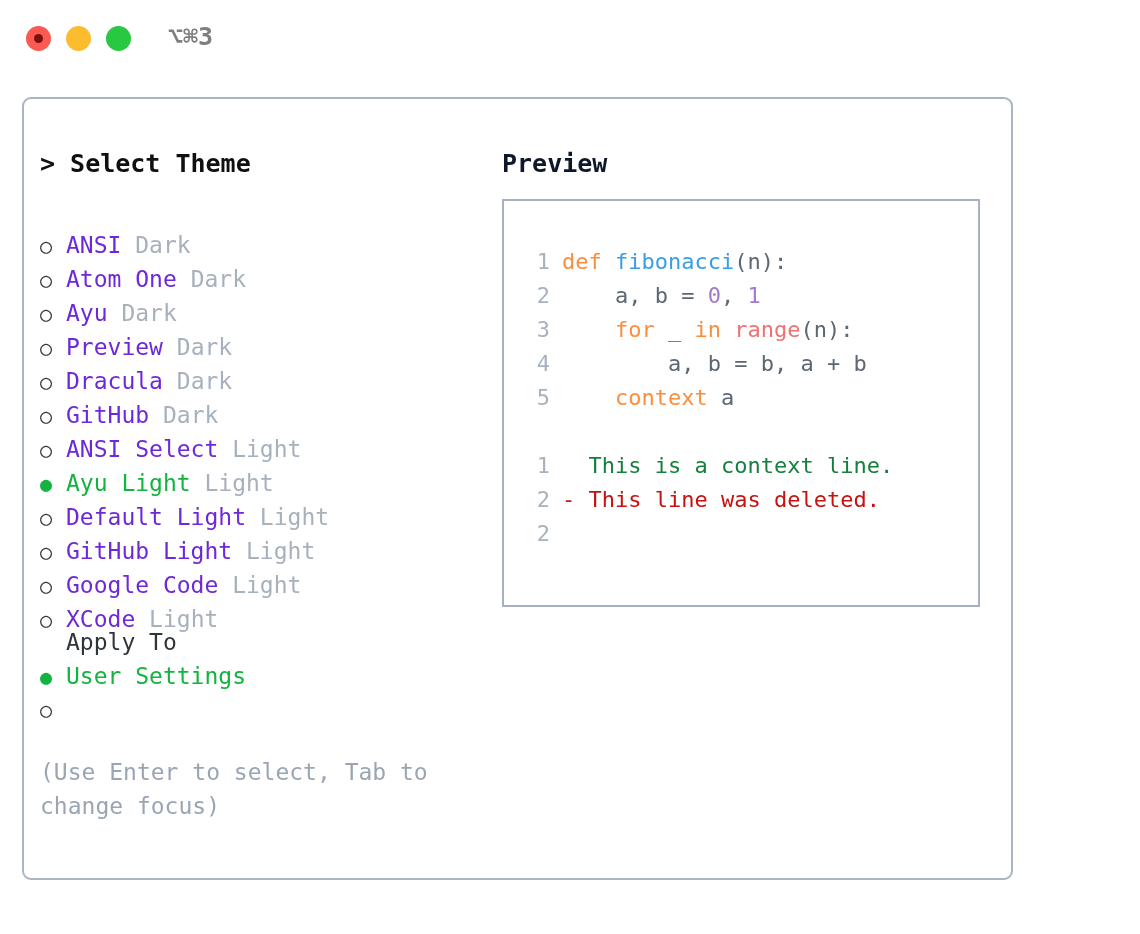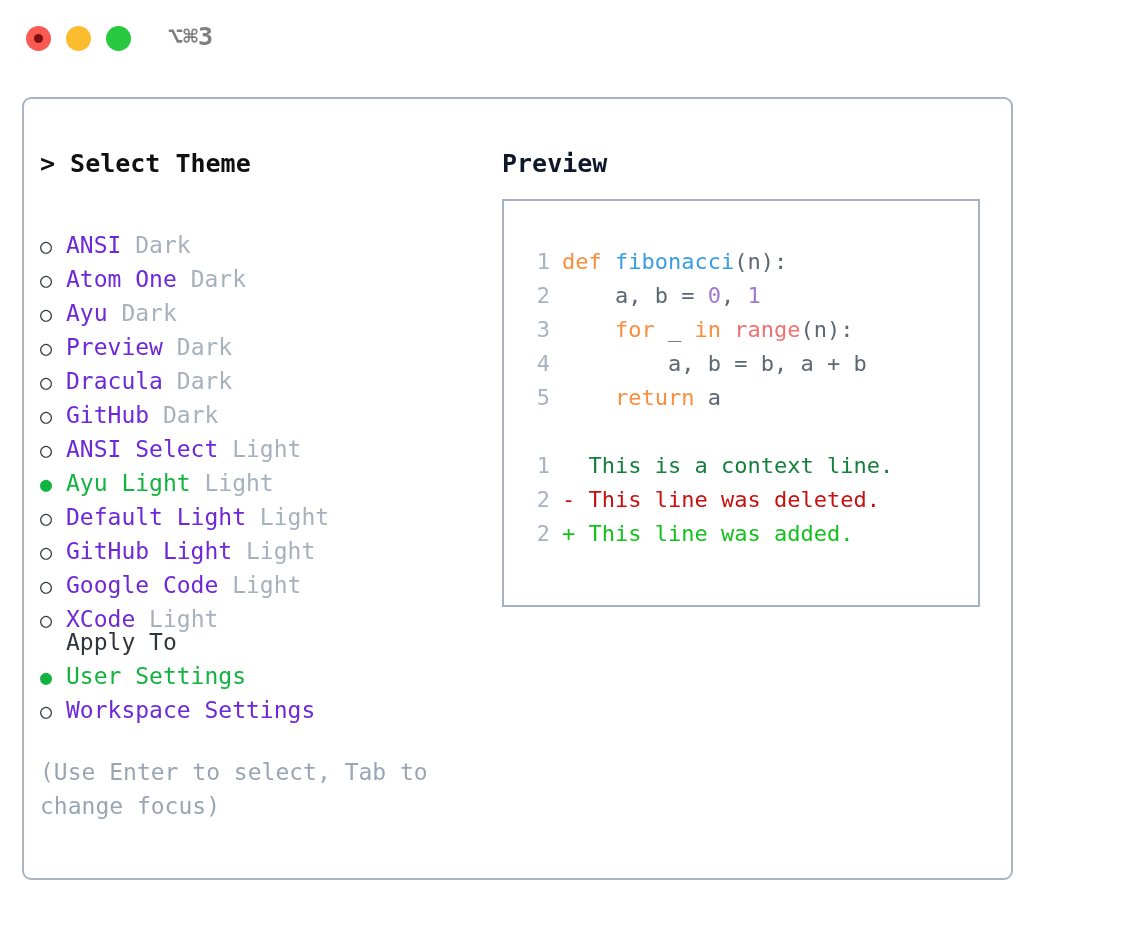--- a/index.html
+++ b/index.html
@@ -245,40 +245,40 @@
             <div class="opt-row"><span class="marker">○</span><span class="opt-name">GitHub Light</span><span class="opt-cat"> Light</span></div>
             <div class="opt-row"><span class="marker">○</span><span class="opt-name">Google Code</span><span class="opt-cat"> Light</span></div>
             <div class="opt-row"><span class="marker">○</span><span class="opt-name">XCode</span><span class="opt-cat"> Light</span></div>
           </div>
 
         <div class="group-gap"></div>
 
         <div class="apply-header">Apply To</div>
         <div id="apply-list">
             <div class="opt-row selected"><span class="marker sel">●</span><span class="opt-name">User Settings</span></div>
-            <div class="opt-row"><span class="marker">○</span><span class="opt-name">Workspace Settings</span></div>
+            <div class="opt-row"><span class="marker">○</span></div>
           </div>
 
         <div class="hint">(Use Enter to select, Tab to change focus)</div>
       </div>
 
       <div class="right-col">
         <div class="preview-title">Preview</div>
         <div class="preview-box">
           <div id="code-block">
               <div class="code-line"><span class="lineno">1</span><span class="code-text"><span class="tok-kw">def </span><span class="tok-fn">fibonacci</span><span class="tok-plain">(n):</span></span></div>
               <div class="code-line"><span class="lineno">2</span><span class="code-text"><span class="tok-plain">    a, b = </span><span class="tok-num">0</span><span class="tok-plain">, </span><span class="tok-num">1</span></span></div>
               <div class="code-line"><span class="lineno">3</span><span class="code-text"><span class="tok-plain">    </span><span class="tok-kw">for</span><span class="tok-plain"> _ </span><span class="tok-kw">in</span><span class="tok-plain"> </span><span class="tok-builtin">range</span><span class="tok-plain">(n):</span></span></div>
               <div class="code-line"><span class="lineno">4</span><span class="code-text"><span class="tok-plain">        a, b = b, a + b</span></span></div>
-              <div class="code-line"><span class="lineno">5</span><span class="code-text"><span class="tok-plain">    </span><span class="tok-kw">return</span><span class="tok-plain"> a</span></span></div>
+              <div class="code-line"><span class="lineno">5</span><span class="code-text"><span class="tok-plain">    </span><span class="tok-kw">context</span><span class="tok-plain"> a</span></span></div>
             </div>
           <div class="spacer-line"></div>
           <div id="diff-block">
               <div class="code-line"><span class="lineno">1</span><span class="code-text diff-ctx">  This is a context line.</span></div>
               <div class="code-line"><span class="lineno">2</span><span class="code-text diff-del">- This line was deleted.</span></div>
-              <div class="code-line"><span class="lineno">2</span><span class="code-text diff-add">+ This line was added.</span></div>
+              <div class="code-line"><span class="lineno">2</span></div>
             </div>
         </div>
       </div>
 
     </div>
   </div>
 </div>
 
 </body></html>

